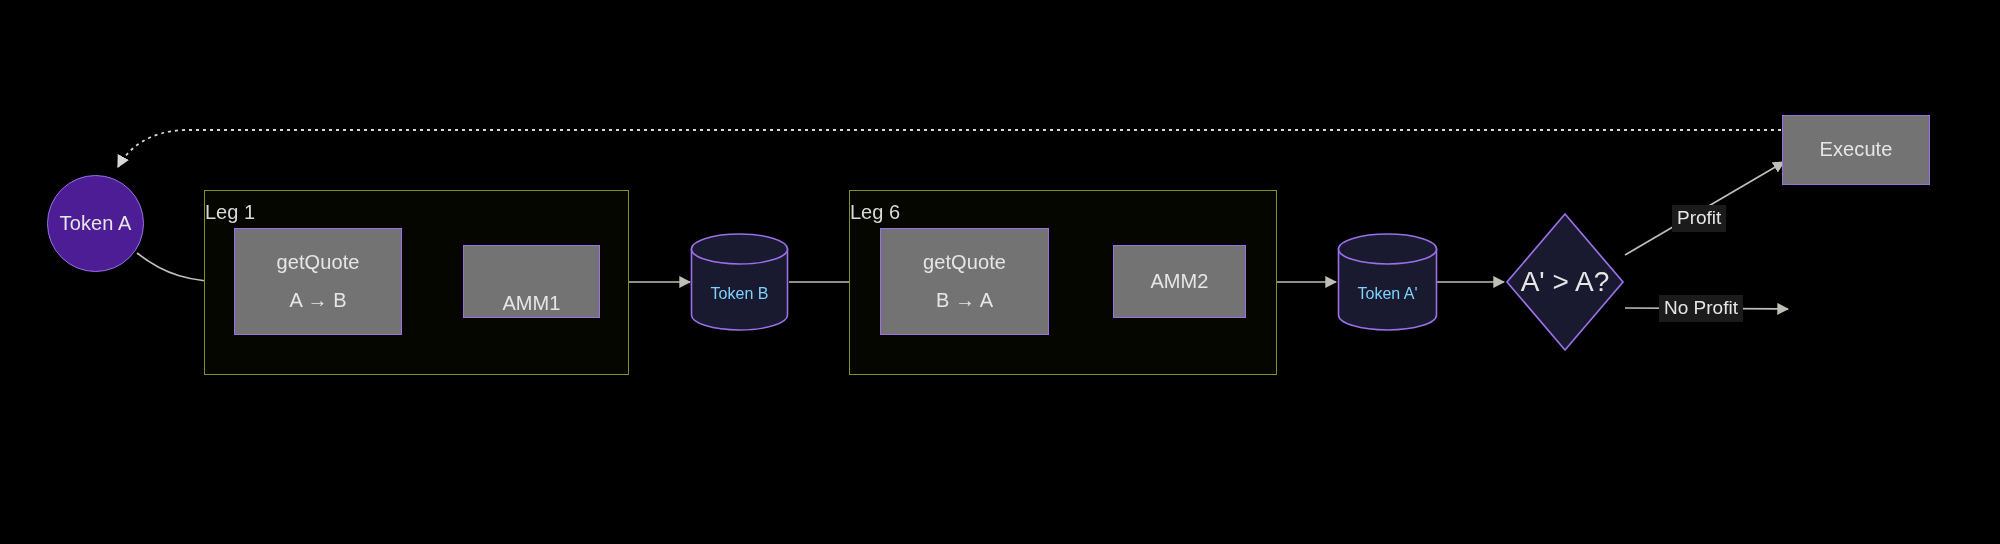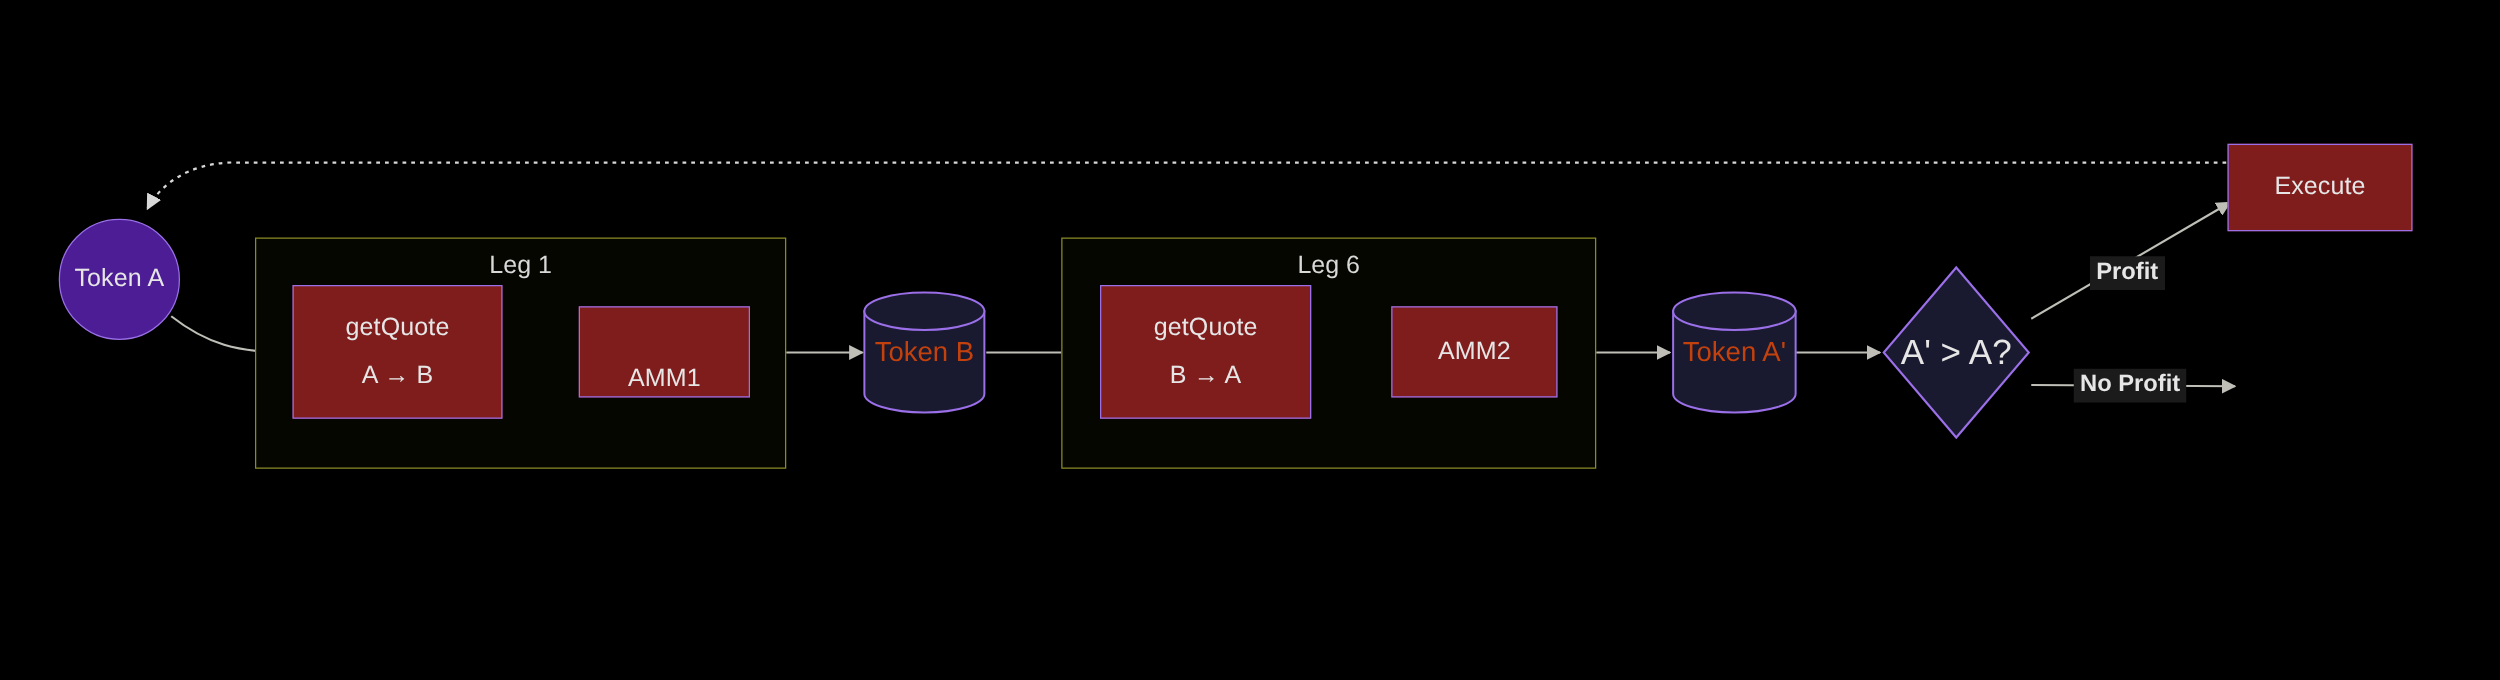--- a/index.html
+++ b/index.html
@@ -38,21 +38,21 @@
     flex-direction: column;
     color: #e6e6e6;
     font-size: 20px;
     line-height: 1.28;
     text-align: center;
     white-space: nowrap;
     letter-spacing: .1px;
   }
 
   .rect-node {
-    background: #7f1d1d;
+    background: #737373;
     border: 1.6px solid #9a6fe8;
   }
 
   .circle-node {
     background: #4c1d95;
     border: 1.6px solid #9a6fe8;
     border-radius: 50%;
   }
 
   .diamond-wrap {
@@ -81,59 +81,58 @@
     position: absolute;
   }
   .cyl-wrap svg {
     position: absolute;
     left: 0;
     top: 0;
   }
   .cyl-label {
     position: absolute;
     left: 0;
-    top: 0;
+    top: 12px;
     width: 100%;
     height: 100%;
     display: flex;
     align-items: center;
     justify-content: center;
-    color: #c2410c;
-    font-size: 22px;
+    color: #7dd3fc;
+    font-size: 16px;
     white-space: nowrap;
   }
 
   
   .cluster {
     position: absolute;
     box-sizing: border-box;
     background: #050600;
     border: 1.4px solid #8a8a26;
   }
   .cluster-title {
     position: absolute;
     top: 10px;
     left: 0;
     width: 100%;
-    text-align: center;
+    text-align: left;
     color: #d9d9d9;
     font-size: 20px;
     white-space: nowrap;
   }
 
   
   .edge-label {
     position: absolute;
     color: #e6e6e6;
     font-size: 19px;
     background: #1b1b1b;
     padding: 2px 5px;
     white-space: nowrap;
     line-height: 1.2;
-    font-weight: bold;
   }
 
   .quote-line1 { display: block; }
   .quote-line2 { display: block; margin-top: 12px; }
 </style>
 </head>
 <body>
 
 <div id="canvas">
 

